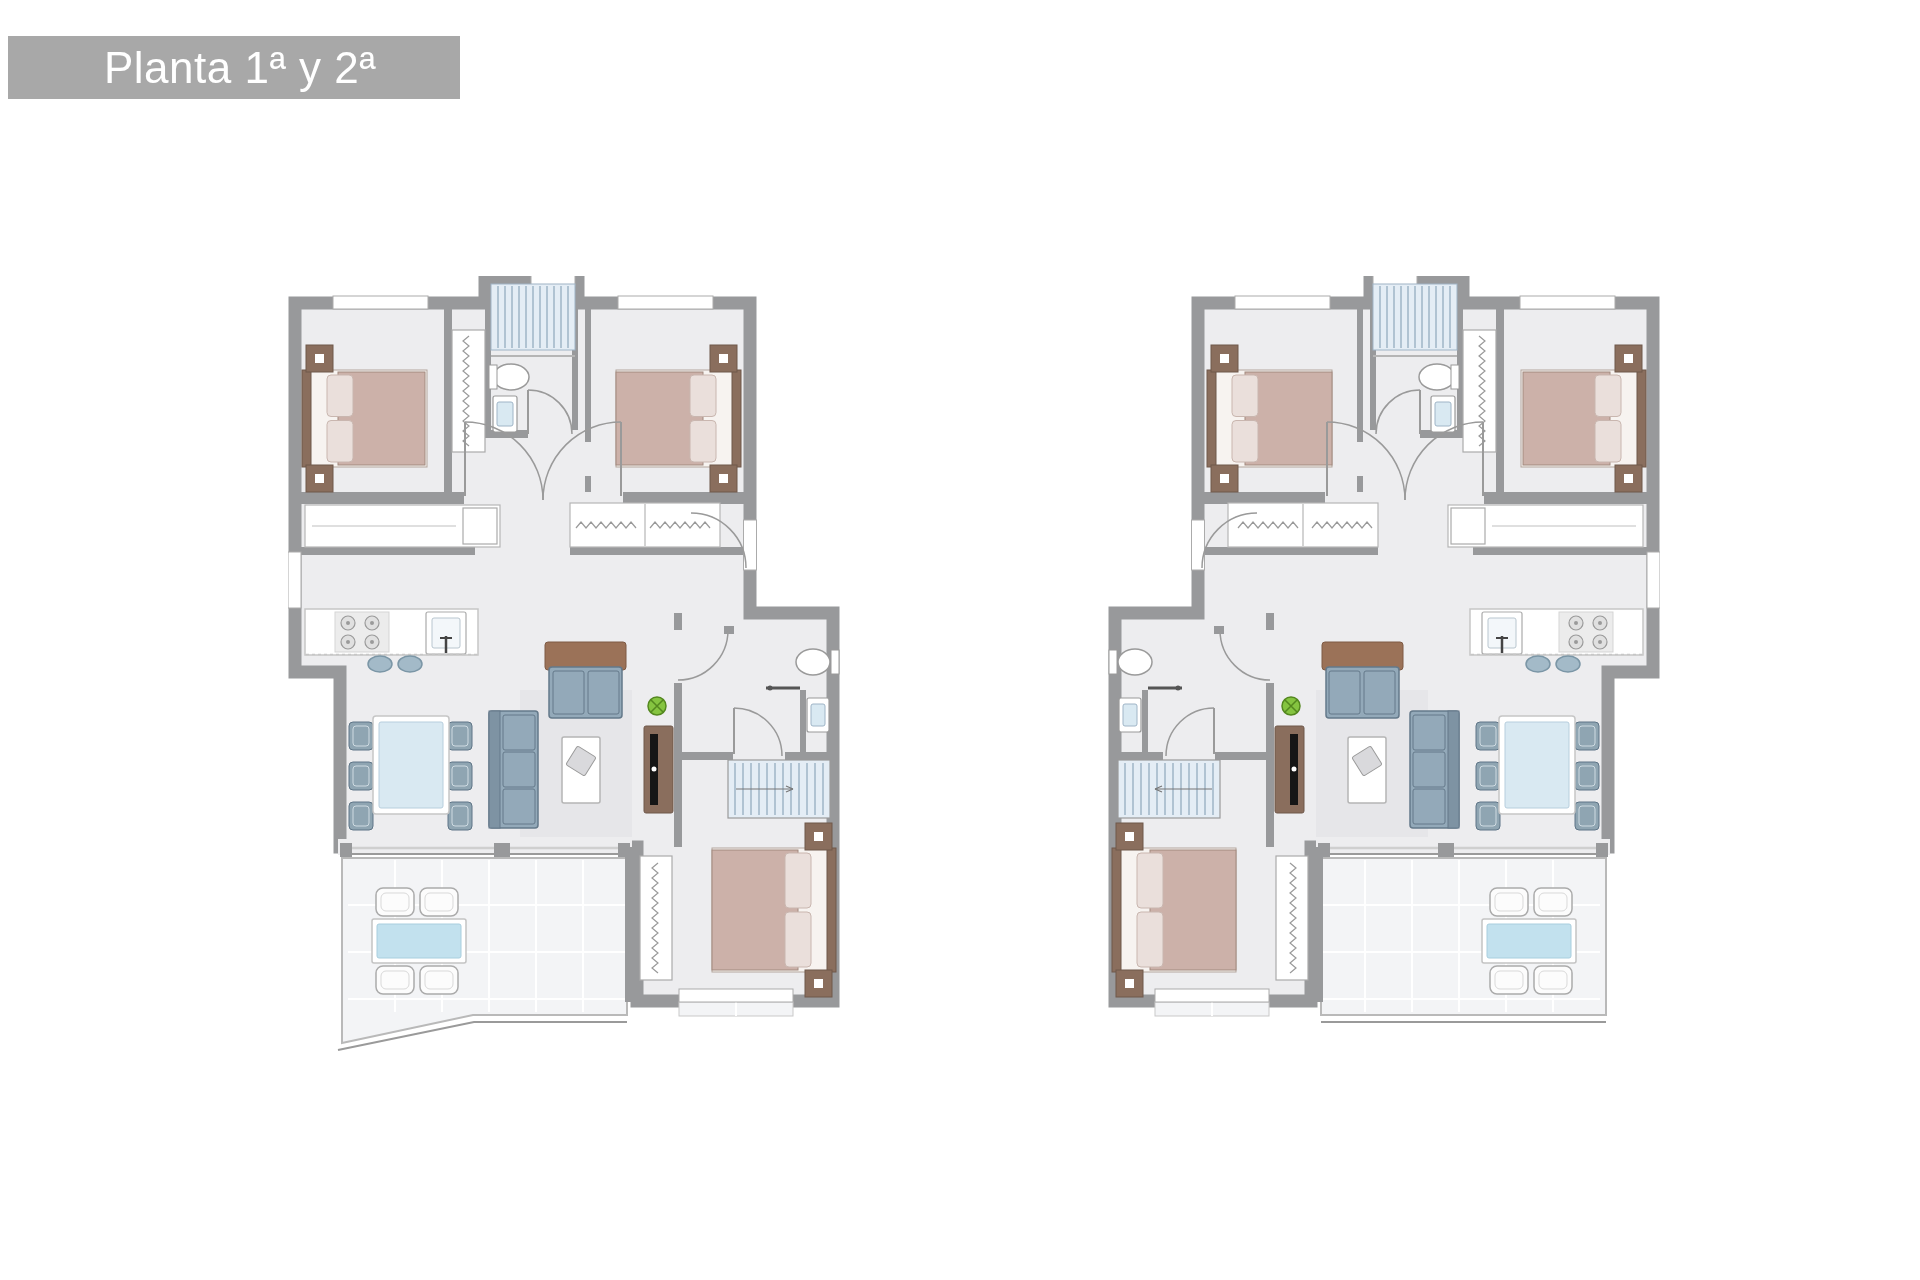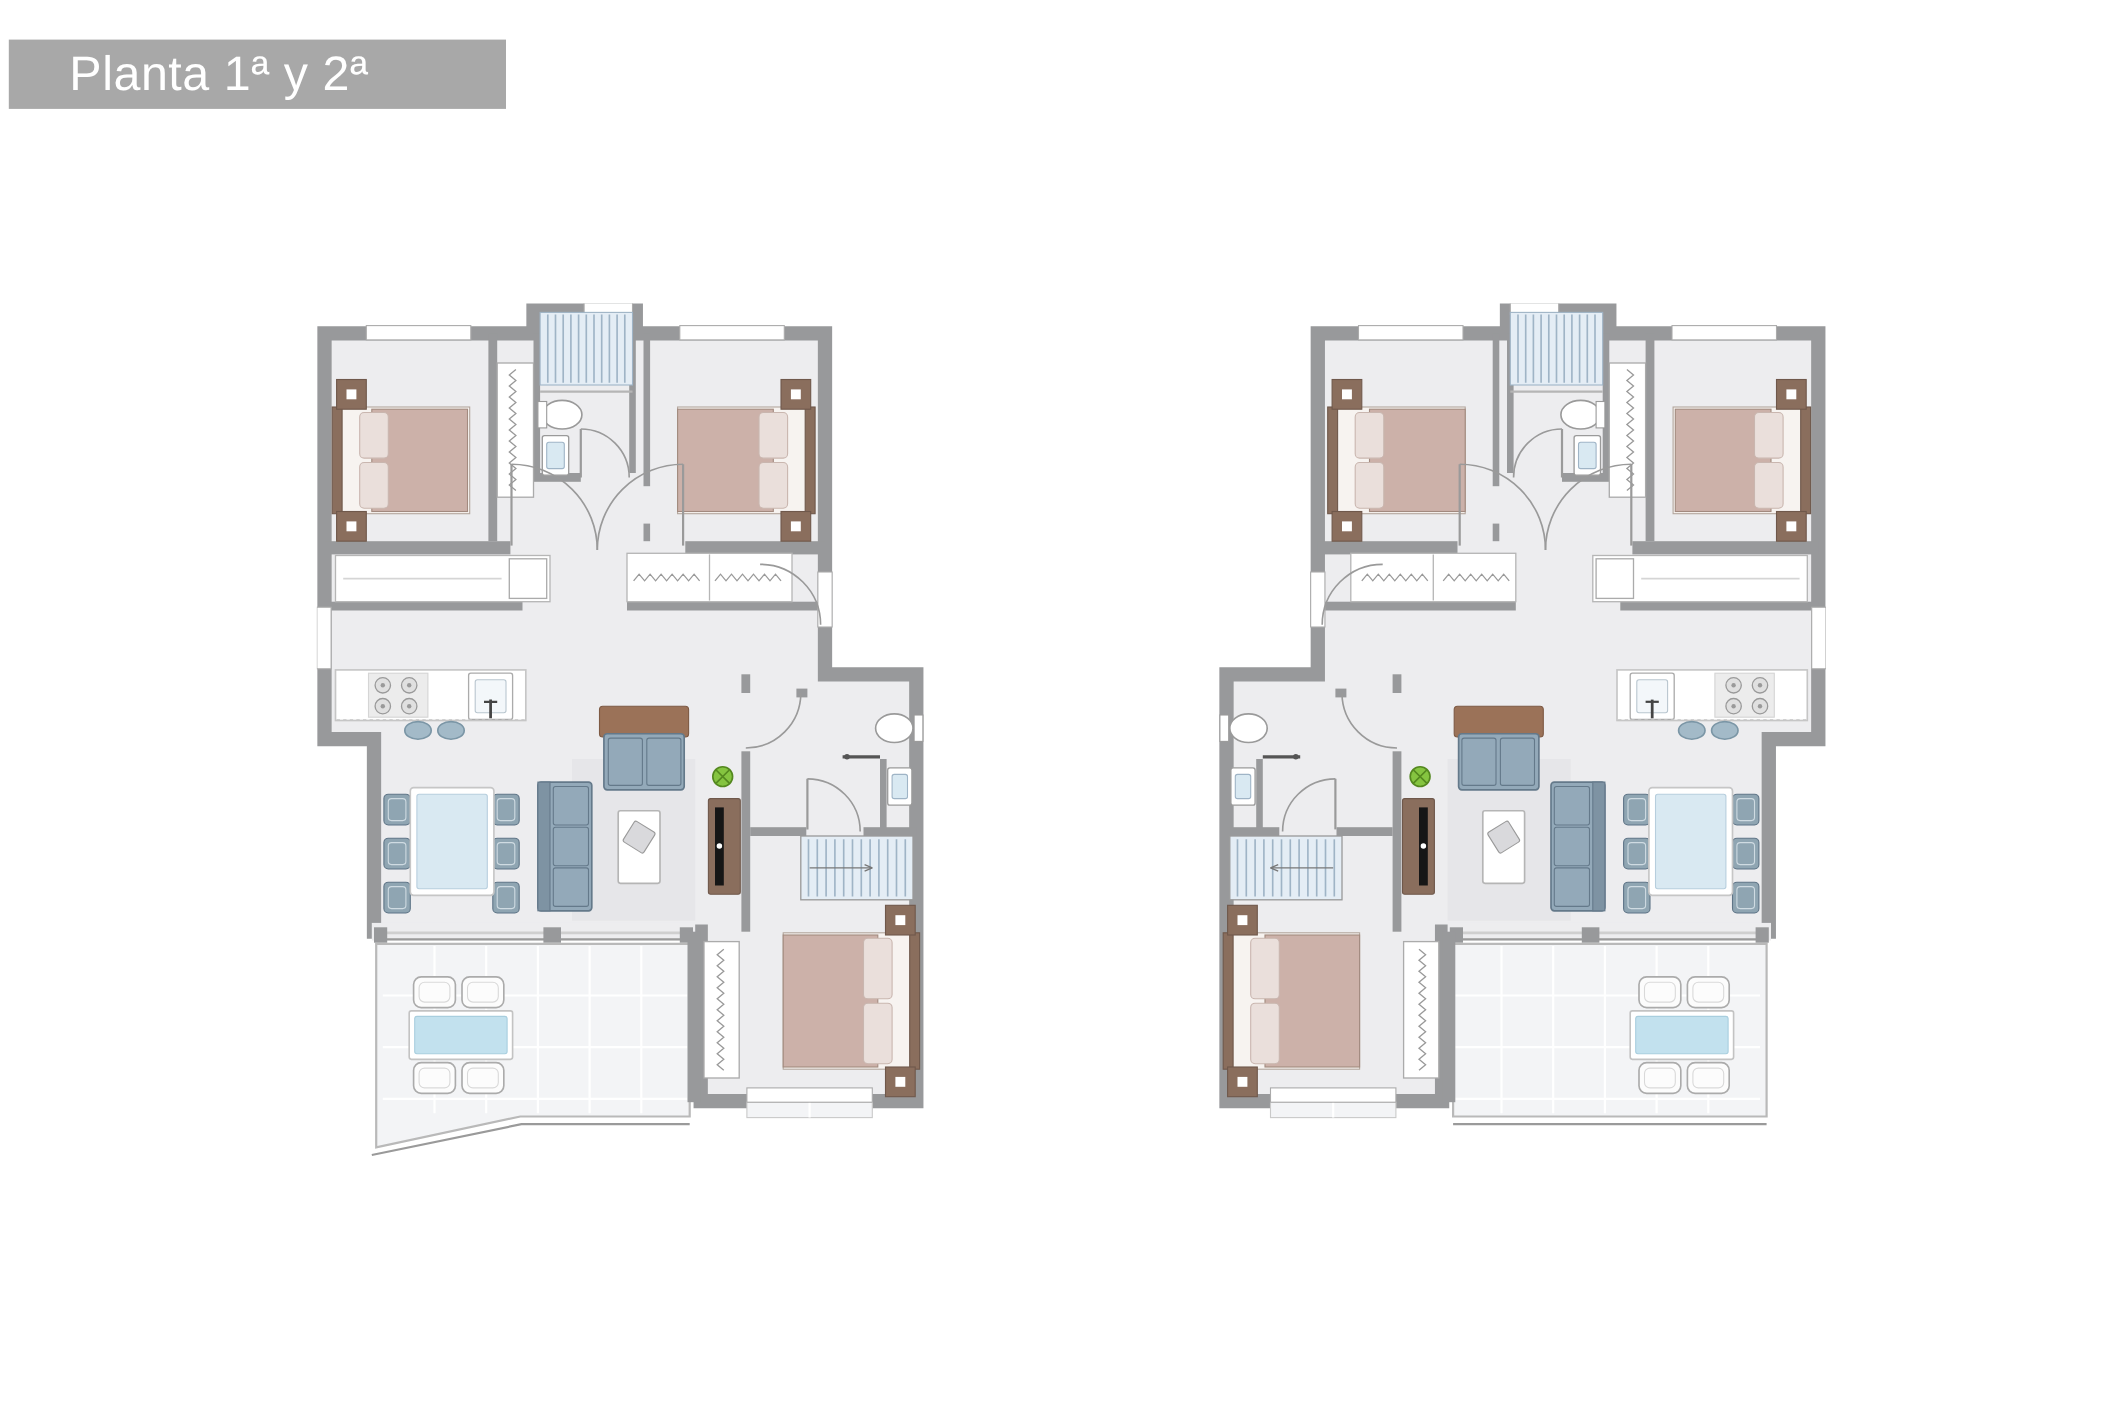--- a/index.html
+++ b/index.html
@@ -1,20 +1,20 @@
 <!DOCTYPE html>
 <html><head>
 <meta charset="utf-8">
 <style>
   html,body{margin:0;padding:0;background:#ffffff;}
   .page{position:relative;width:1920px;height:1280px;background:#ffffff;overflow:hidden;
         font-family:"Liberation Sans", sans-serif;}
   .title-bar{position:absolute;left:8px;top:36px;width:452px;height:63px;
              display:flex;align-items:center;}
-  .title-bar span{padding-left:55px;font-size:44px;letter-spacing:0.5px;font-weight:400;}
+  .title-bar span{padding-left:96px;font-size:44px;letter-spacing:0.5px;font-weight:400;}
   .plan{position:absolute;top:276px;width:556px;height:780px;}
   .plan-left{left:288px;}
   .plan-right{left:1104px;}
   svg{display:block;}
 </style>
 </head>
 <body>
 
 <div class="page" style="background: rgb(255, 255, 255);">
   <div class="title-bar" style="background: rgb(168, 168, 168); color: rgb(255, 255, 255);">

